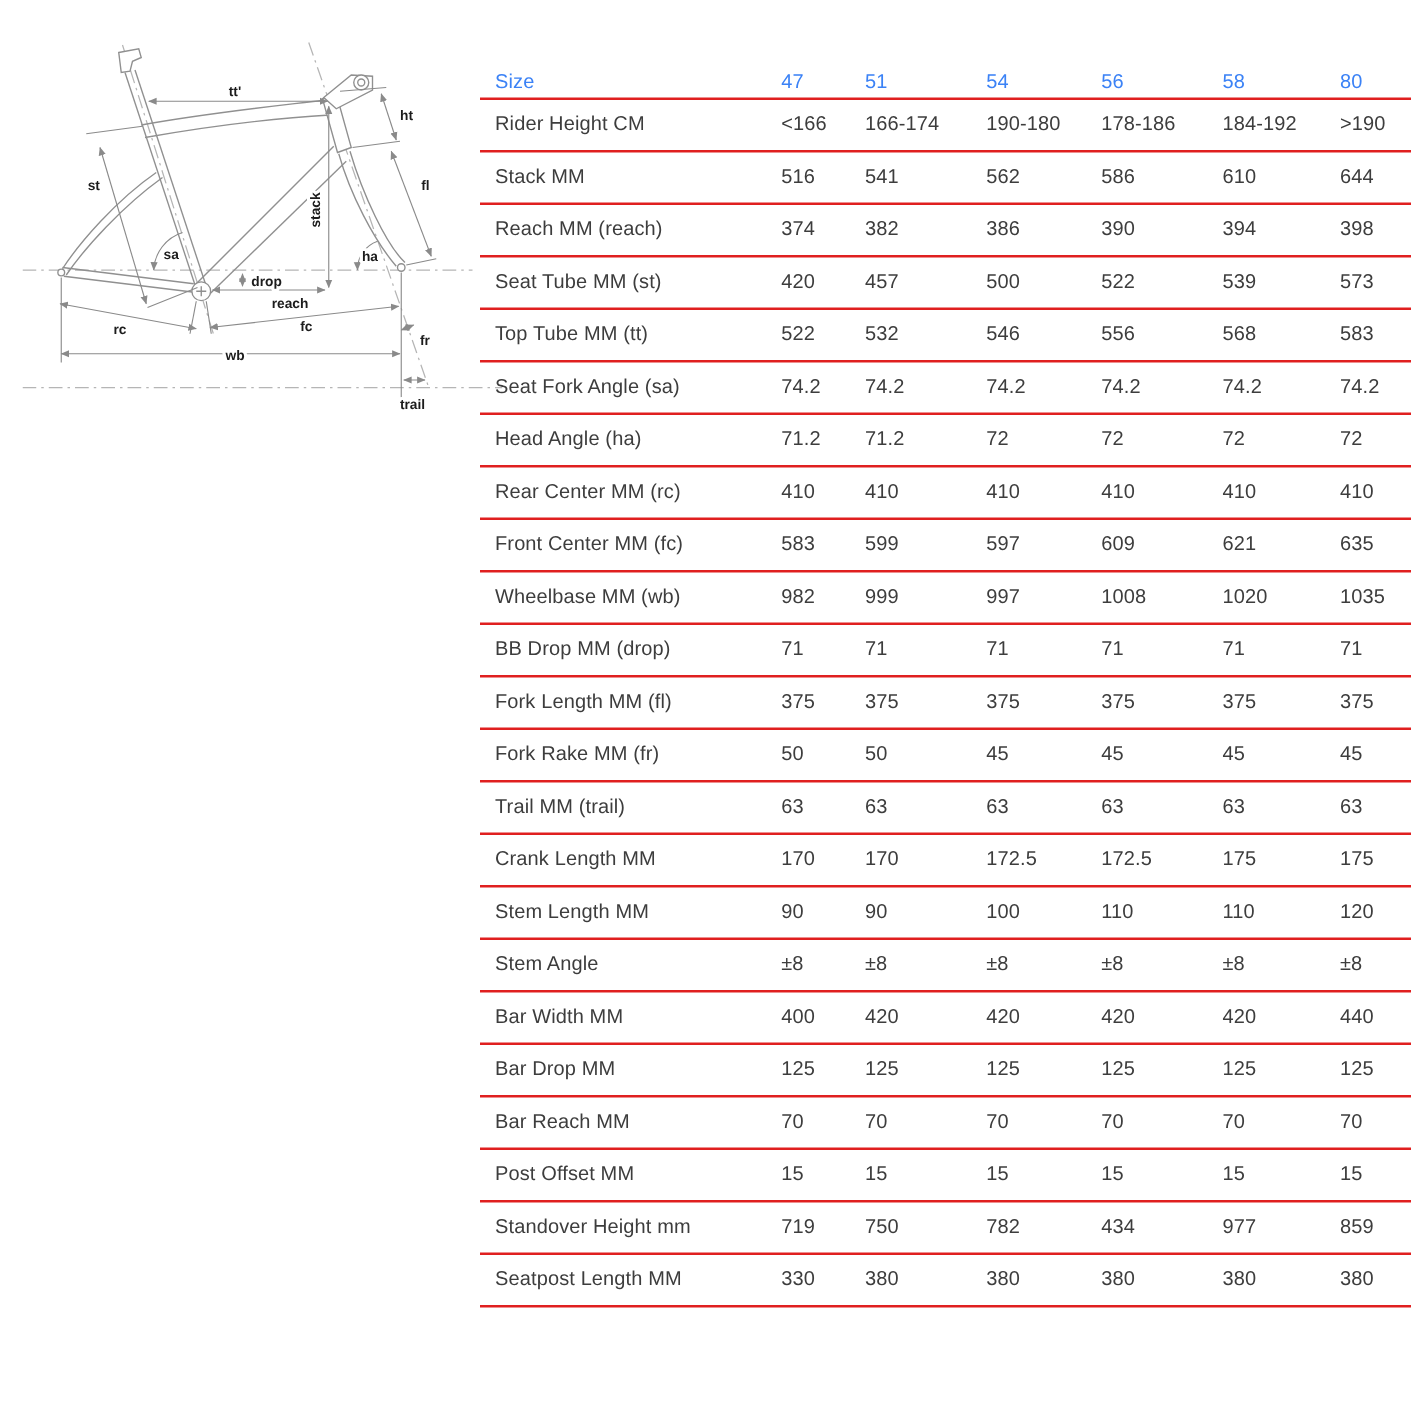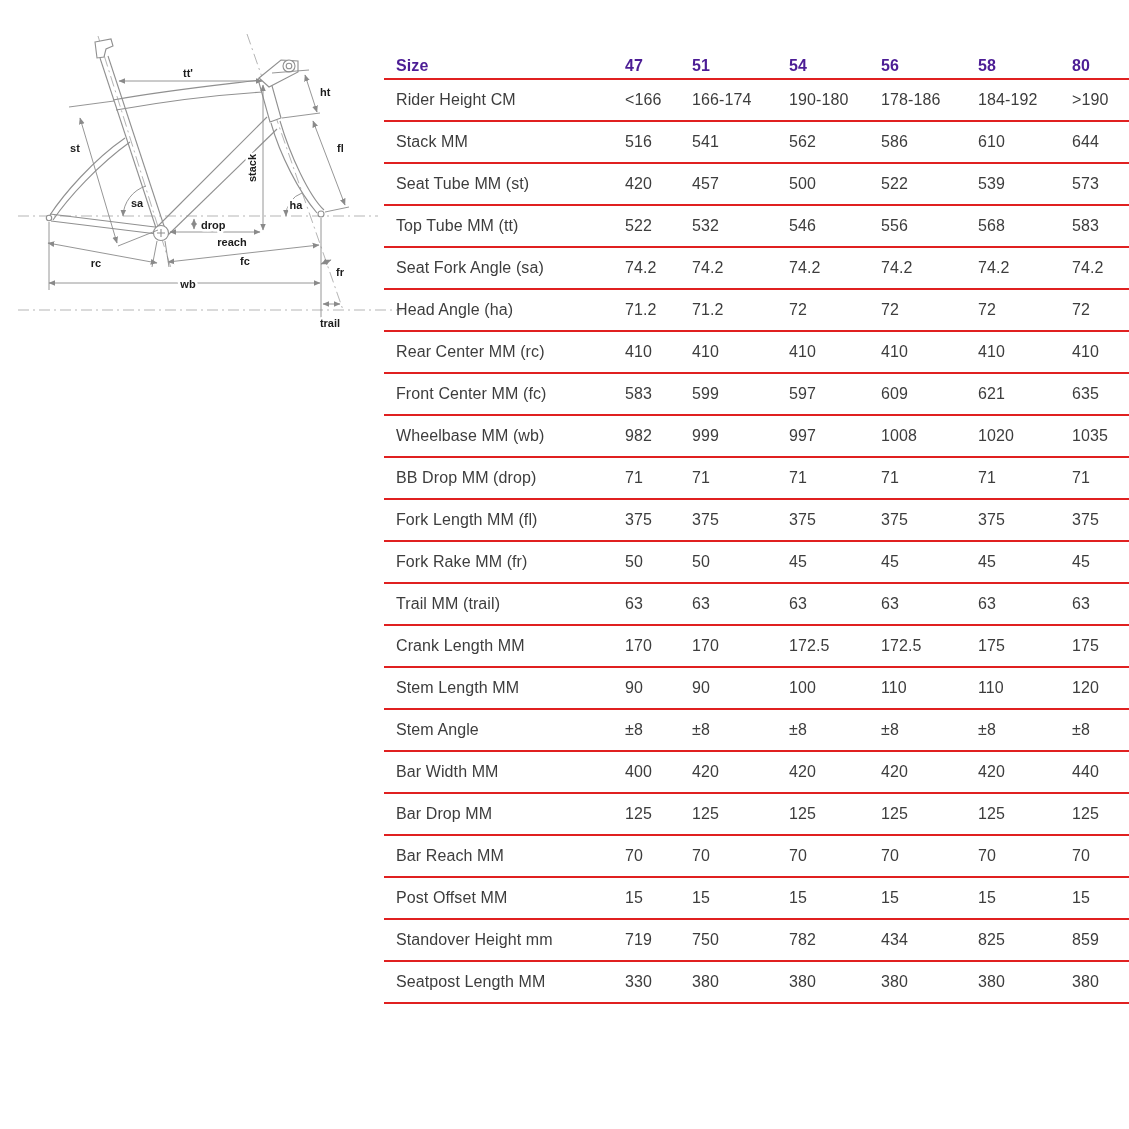--- a/index.html
+++ b/index.html
@@ -7,21 +7,21 @@
         font-family:"Liberation Sans",sans-serif;}
   :root{--accent:#e02020;--text:#3d3d3d;}
 
   
   .geo-table{position:absolute;left:384px;top:38px;width:745px;}
   .trow{display:grid;grid-template-columns:241px 67px 97px 92px 97px 94px 57px;
         height:42px;align-items:center;border-bottom:2.5px solid var(--accent);
         box-sizing:border-box;}
   .cell{font-size:16px;color:var(--text);letter-spacing:.1px;white-space:nowrap;}
   .cell.lbl{padding-left:12px;}
-  .hc{font-weight:700;color:#4c1d95;margin-top:16px;}
+  .hc{font-weight:400;color:#3b82f6;margin-top:16px;}
 
   
   .diagram-wrap{position:absolute;left:18px;top:0;width:384px;height:345px;}
   .dlabel{font-family:"Liberation Sans",sans-serif;font-size:11px;font-weight:700;
           fill:#1c1c1c;paint-order:stroke;stroke:#fff;stroke-width:5px;
           stroke-linejoin:round;}
 </style>
 </head>
 <body>
 
@@ -139,20 +139,29 @@
         <div class="trow">
           <div class="cell lbl">Stack MM</div>
           <div class="cell val">516</div>
           <div class="cell val">541</div>
           <div class="cell val">562</div>
           <div class="cell val">586</div>
           <div class="cell val">610</div>
           <div class="cell val">644</div>
         </div>
         <div class="trow">
+          <div class="cell lbl">Reach MM (reach)</div>
+          <div class="cell val">374</div>
+          <div class="cell val">382</div>
+          <div class="cell val">386</div>
+          <div class="cell val">390</div>
+          <div class="cell val">394</div>
+          <div class="cell val">398</div>
+        </div>
+        <div class="trow">
           <div class="cell lbl">Seat Tube MM (st)</div>
           <div class="cell val">420</div>
           <div class="cell val">457</div>
           <div class="cell val">500</div>
           <div class="cell val">522</div>
           <div class="cell val">539</div>
           <div class="cell val">573</div>
         </div>
         <div class="trow">
           <div class="cell lbl">Top Tube MM (tt)</div>
@@ -306,21 +315,21 @@
           <div class="cell val">15</div>
           <div class="cell val">15</div>
           <div class="cell val">15</div>
         </div>
         <div class="trow">
           <div class="cell lbl">Standover Height mm</div>
           <div class="cell val">719</div>
           <div class="cell val">750</div>
           <div class="cell val">782</div>
           <div class="cell val">434</div>
-          <div class="cell val">825</div>
+          <div class="cell val">977</div>
           <div class="cell val">859</div>
         </div>
         <div class="trow">
           <div class="cell lbl">Seatpost Length MM</div>
           <div class="cell val">330</div>
           <div class="cell val">380</div>
           <div class="cell val">380</div>
           <div class="cell val">380</div>
           <div class="cell val">380</div>
           <div class="cell val">380</div>

